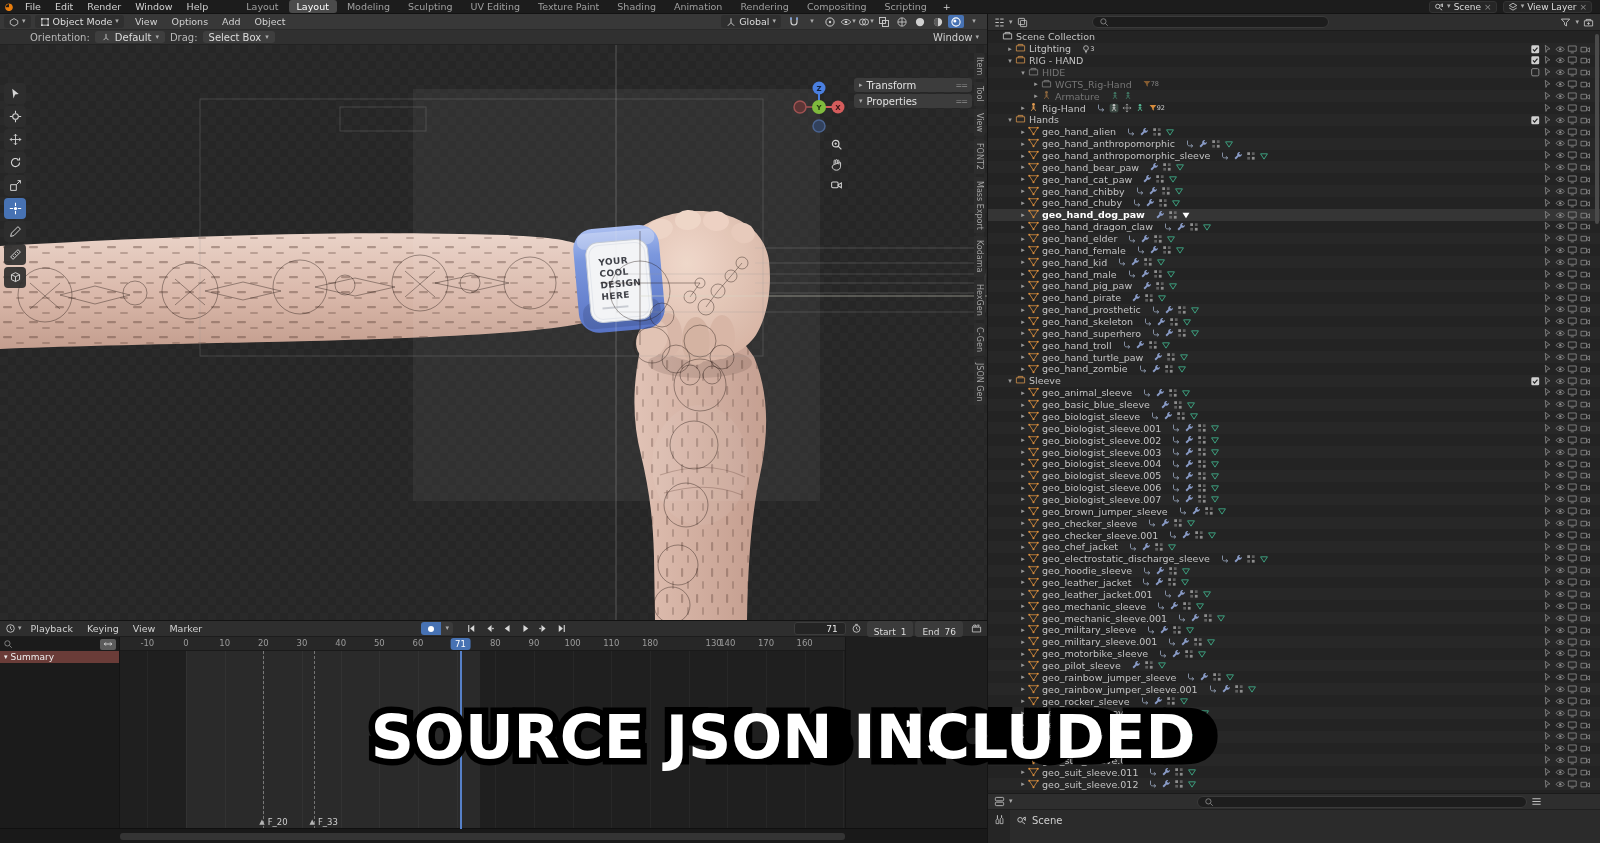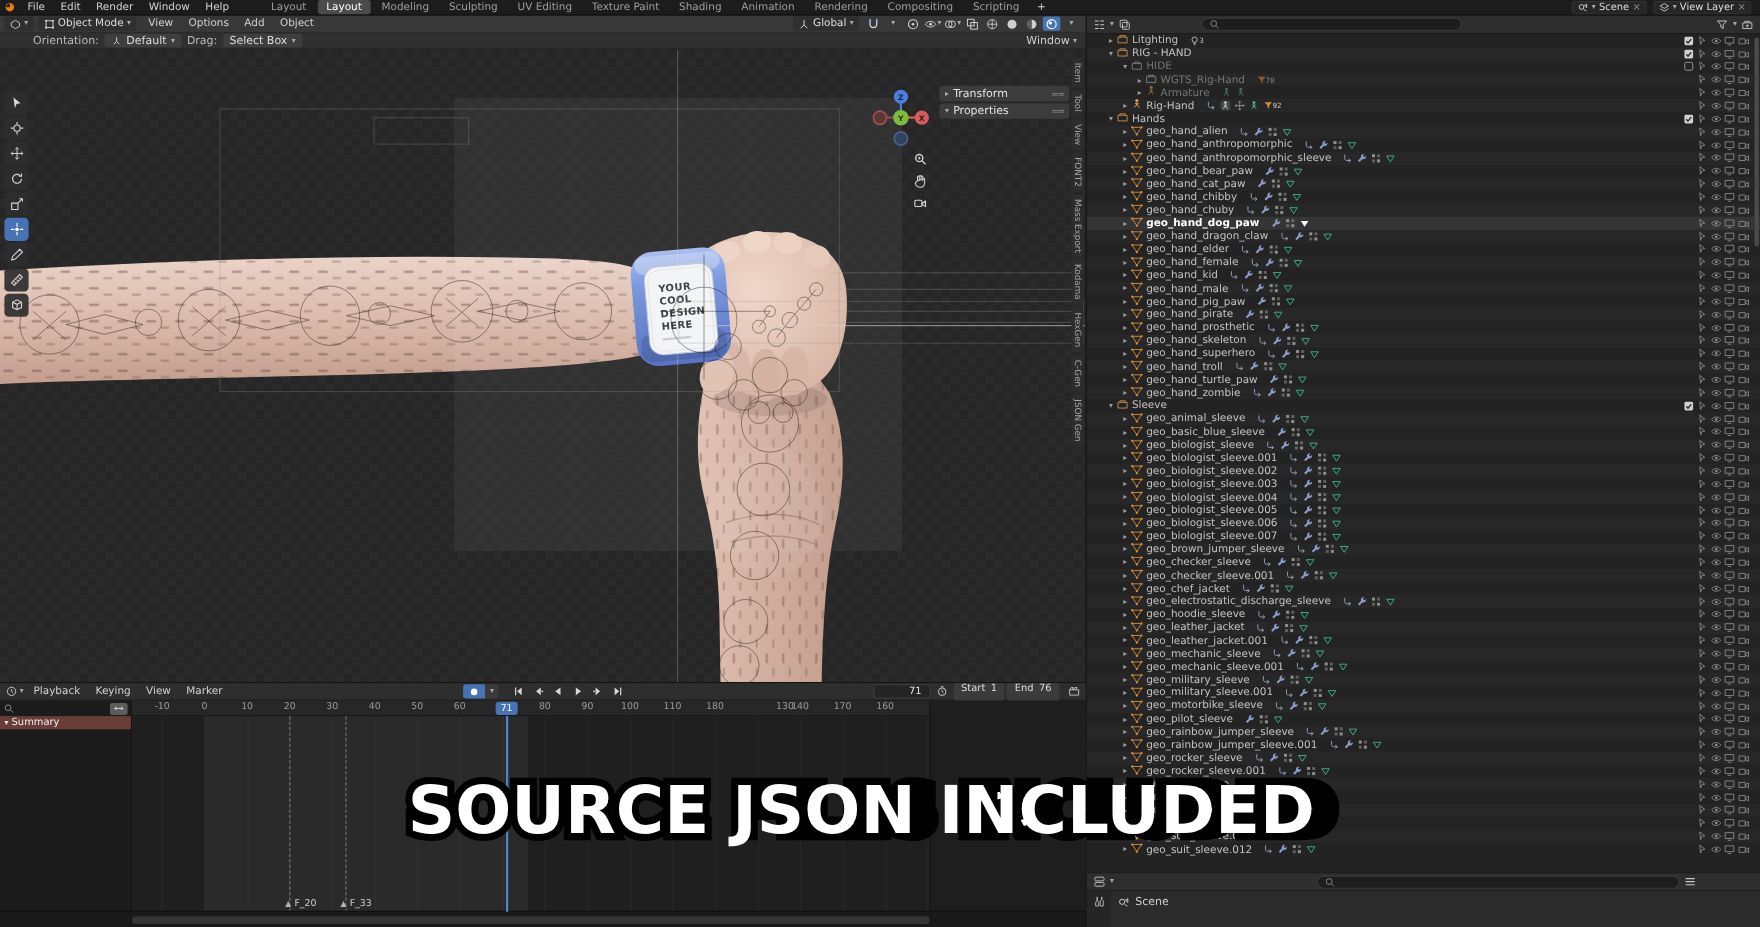--- a/index.html
+++ b/index.html
@@ -85,21 +85,21 @@
   .tl-header{height:16px;background:#2e2e2e;display:flex;align-items:center;padding:0 5px;gap:2px;border-bottom:1px solid #1c1c1c}
   .tl-header .mitem{font-size:9.5px}
   .rec{display:flex;align-items:center;margin-left:210px}
   .recbtn{width:20px;height:13px;background:#4772b3;border-radius:3px 0 0 3px;display:flex;align-items:center;justify-content:center}
   .recdot{width:6px;height:6px;border-radius:50%;background:#fff}
   .recchev{width:12px;height:13px;background:#3a3a3a;border-radius:0 3px 3px 0;display:flex;align-items:center;justify-content:center}
   #transport{display:flex;gap:1px;margin-left:8px}
   .trbtn{width:17px;height:13px;display:flex;align-items:center;justify-content:center;color:#d8d8d8;border-radius:2px}
   .trbtn svg{width:11px;height:11px}
   .fld{display:flex;align-items:center;gap:4px;background:#242424;border:1px solid #3c3c3c;border-radius:3px;height:13px;padding:0 7px;color:#e8e8e8;font-size:9px}
-  .fld2{display:flex;align-items:flex-start;gap:5px;background:#3b3b3b;border-radius:3px;height:16px;padding:0 7px;color:#ddd;font-size:9px}
+  .fld2{display:flex;align-items:flex-end;gap:5px;background:#3b3b3b;border-radius:3px;height:16px;padding:0 7px;color:#ddd;font-size:9px}
   .tl-ruler{position:absolute;top:16px;left:120px;width:725px;height:14px;background:#272727;border-bottom:1px solid #1a1a1a}
   .rlabel{position:absolute;top:1px;transform:translateX(-50%);font-size:8.5px;color:#9b9b9b}
   .framepill{position:absolute;top:1px;transform:translateX(-50%);background:#4772b3;color:#fff;font-size:8.5px;padding:0 5px;border-radius:3px;height:12px;display:flex;align-items:center}
   .tl-channels{position:absolute;top:16px;left:0;width:120px;height:192px;background:#1b1b1b;border-right:1px solid #141414}
   .chsearch{display:flex;align-items:center;gap:3px;height:14px;padding:0 3px;color:#8a8a8a}
   .chsearch input{flex:1;background:transparent;border:0;outline:0;color:#ccc;font-size:9px;min-width:5px;font-family:inherit}
   .chtoggle{width:16px;height:11px;background:#5c5c5c;border-radius:2px;display:flex;align-items:center;justify-content:center;color:#ddd}
   .summary{height:12px;background:#6a3c38;display:flex;align-items:center;gap:3px;padding:0 4px;color:#eee;font-size:9px}
   .dope{position:absolute;top:30px;left:120px;width:725px;height:178px;background:#1f1f1f;overflow:hidden}
   .band{position:absolute;top:0;height:100%;background:rgba(255,255,255,.05)}
@@ -546,20 +546,28 @@
         </span>
       <span class="chev">▾</span>
       <span class="ic s">
           <svg viewBox="0 0 16 16">
             <path d="M2 5.5h12V13H2zM4.5 5.5V3.5h7v2" fill="none" stroke="currentColor" stroke-width="1.2"></path>
             <path d="M8 7.5v4M6 9.5h4" stroke="currentColor" stroke-width="1.2"></path>
           </svg>
         </span>
     </div>
     <div id="tree">
+        <div class="row" style="padding-left: 4px;">
+          <span class="disc"></span>
+          <span class="oicon cg"><svg viewBox="0 0 16 16">
+              <path d="M2 5.5h12V13H2z" fill="none" stroke="currentColor" stroke-width="1.2"></path>
+              <path d="M4.5 5.5V3.5h7v2" fill="none" stroke="currentColor" stroke-width="1.2"></path>
+            </svg></span>
+          <span class="lab">Scene Collection</span>
+        </div>
         <div class="row" style="padding-left: 17px;">
           <span class="disc">▸</span>
           <span class="oicon co"><svg viewBox="0 0 16 16">
               <path d="M2 5.5h12V13H2z" fill="none" stroke="currentColor" stroke-width="1.2"></path>
               <path d="M4.5 5.5V3.5h7v2" fill="none" stroke="currentColor" stroke-width="1.2"></path>
             </svg></span>
           <span class="lab">Litghting</span>
           <span class="bdgs">
             <span class="bdg b-bu">
               <svg viewBox="0 0 16 16">

